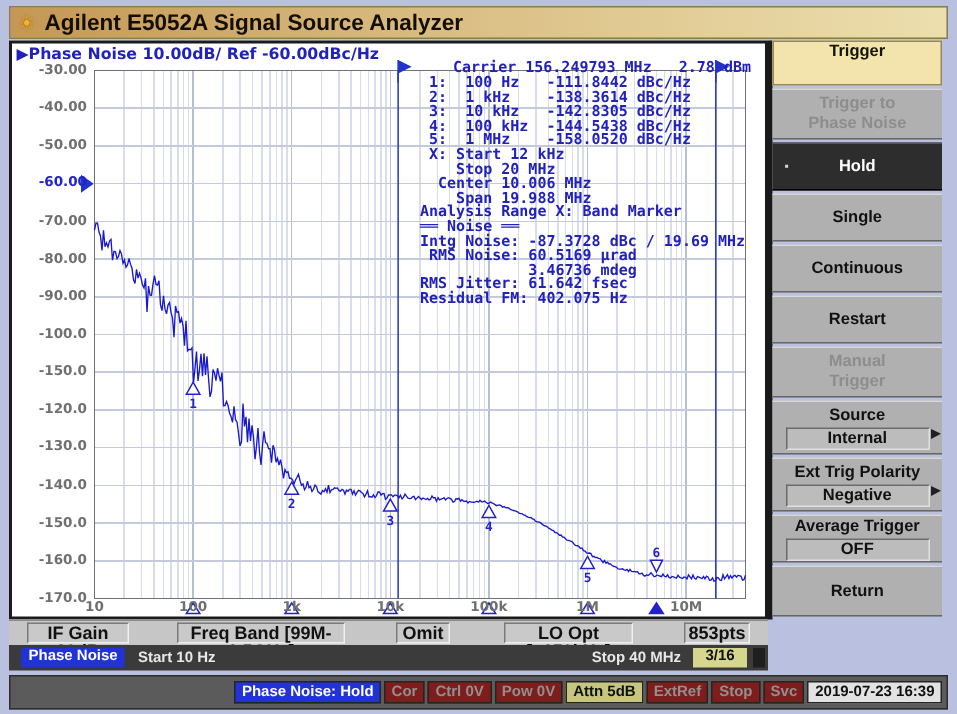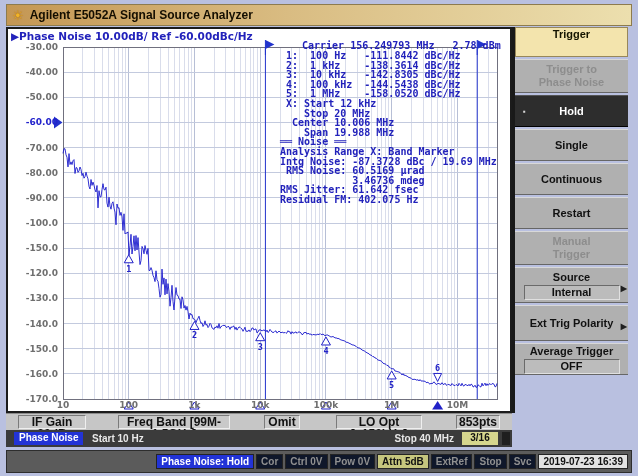--- a/index.html
+++ b/index.html
@@ -4,21 +4,21 @@
 <style>
   html,body{margin:0;padding:0;}
   #app{position:relative;width:638px;height:476px;background:#b9c0e0;overflow:hidden;
        font-family:"Liberation Sans",sans-serif;}
 
   
   .titlebar{position:absolute;left:6px;top:4px;width:626px;height:22px;
     background:linear-gradient(90deg,#c49754 0%,#d9bc82 45%,#ecdfae 100%);
     border:1px solid #8d7b4e;display:flex;align-items:center;box-sizing:border-box;}
   .sun{color:#f0b428;font-size:13px;margin:0 6px 0 5px;text-shadow:0 0 1px #804000;}
-  .wtitle{font-weight:bold;font-size:12px;color:#140e00;}
+  .wtitle{font-weight:bold;font-size:15px;color:#140e00;}
 
   
   .panel{position:absolute;left:6px;top:27px;width:506px;height:386px;background:#ffffff;
     border:2px solid #1b1b1b;box-sizing:border-box;}
   .phdr{position:absolute;left:3px;top:1px;font:bold 10.5px "DejaVu Sans",sans-serif;color:#2222bb;}
   .plotsvg{position:absolute;left:0;top:0;}
   .ylab{position:absolute;left:2px;width:48px;text-align:right;
     font:bold 9px "DejaVu Sans",sans-serif;color:#6f6f6f;}
   .ylab.ref{color:#2222cc;}
   .xlab{position:absolute;top:371px;width:40px;text-align:center;
@@ -46,21 +46,21 @@
     font:bold 10px "Liberation Sans",sans-serif;}
   .sb2 .page{position:absolute;left:456px;top:2px;width:36px;height:13px;line-height:13px;
     text-align:center;background:#d6d68e;color:#111;font:bold 10px "Liberation Sans",sans-serif;}
   .sb2 .nub{position:absolute;left:496px;top:2px;width:8px;height:13px;background:#1f1f1f;}
 
   
   .bbar{position:absolute;left:6px;top:450px;width:626px;height:23px;background:#5b5b5b;
     border:1px solid #2d2d2d;display:flex;align-items:center;justify-content:flex-end;
     gap:2px;padding-right:3px;box-sizing:border-box;}
   .bitem{font:bold 10px "Liberation Sans",sans-serif;padding:1px 4px;border:1px solid #242424;
-    background:#0f172a;color:#909090;white-space:nowrap;}
+    background:#7f1d1d;color:#909090;white-space:nowrap;}
   .bitem.active{background:#2233d6;color:#ffffff;}
   .bitem.hl{background:#c6c67e;color:#111111;text-align:right;}
   .bitem.dt{background:#e2e2e2;color:#111111;}
 
   
   .sidebar{position:absolute;left:512px;top:27px;width:116px;height:386px;
     border-left:3px solid #191919;box-sizing:border-box;}
   .mtitle{height:30px;margin-bottom:2px;background:#f3e4ad;border:1px solid #97875a;
     box-sizing:border-box;text-align:center;line-height:27px;
     font:bold 11px "Liberation Sans",sans-serif;color:#141400;}
@@ -198,22 +198,22 @@
     <div class="readout" id="readout">
         <div class="rline"> 1:  100 Hz   -111.8442 dBc/Hz</div>
         <div class="rline"> 2:  1 kHz    -138.3614 dBc/Hz</div>
         <div class="rline"> 3:  10 kHz   -142.8305 dBc/Hz</div>
         <div class="rline"> 4:  100 kHz  -144.5438 dBc/Hz</div>
         <div class="rline"> 5:  1 MHz    -158.0520 dBc/Hz</div>
         <div class="rline"> X: Start 12 kHz</div>
         <div class="rline">    Stop 20 MHz</div>
         <div class="rline">  Center 10.006 MHz</div>
         <div class="rline">    Span 19.988 MHz</div>
+        <div class="rline">Analysis Range X: Band Marker</div>
         <div class="rline">══ Noise ══</div>
-        <div class="rline">Analysis Range X: Band Marker</div>
         <div class="rline">Intg Noise: -87.3728 dBc / 19.69 MHz</div>
         <div class="rline"> RMS Noise: 60.5169 µrad</div>
         <div class="rline">            3.46736 mdeg</div>
         <div class="rline">RMS Jitter: 61.642 fsec</div>
         <div class="rline">Residual FM: 402.075 Hz</div>
       </div>
     <div id="ylabels">
         <div class="ylab" style="top: 13px;">-30.00</div>
         <div class="ylab" style="top: 38.1429px;">-40.00</div>
         <div class="ylab" style="top: 63.2857px;">-50.00</div>
@@ -264,25 +264,29 @@
         <div class="skline">Manual</div>
         <div class="skline">Trigger</div>
       </div>
       <div class="skey " style="height: 36px;">
         <div class="skline">Source</div>
         <div class="vbox">Internal</div>
         <span class="sarrow">▶</span>
       </div>
       <div class="skey " style="height: 36px;">
         <div class="skline">Ext Trig Polarity</div>
+        <div class="vbox">Negative</div>
         <span class="sarrow">▶</span>
       </div>
       <div class="skey " style="height: 32px;">
         <div class="skline">Average Trigger</div>
         <div class="vbox">OFF</div>
+      </div>
+      <div class="skey " style="height: 34px;">
+        <div class="skline">Return</div>
       </div>
     </div>
 
   <div class="sb1" id="sb1">
       <div class="box" style="left: 12px; width: 66px;">IF Gain 20dB</div>
       <div class="box" style="left: 112px; width: 110px;">Freq Band [99M-1.5GHz]</div>
       <div class="box" style="left: 258px; width: 34px;">Omit</div>
       <div class="box" style="left: 330px; width: 84px;">LO Opt [&lt;150kHz]</div>
       <div class="box" style="left: 450px; width: 42px;">853pts</div>
     </div>

